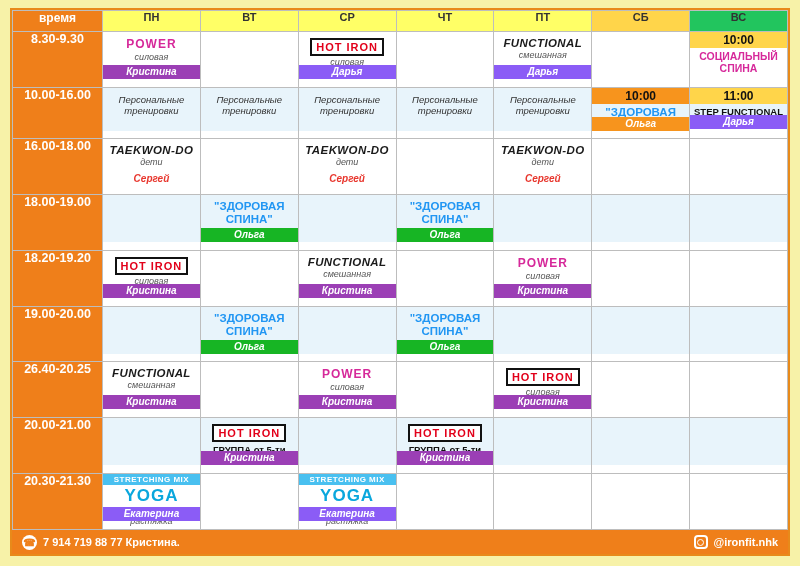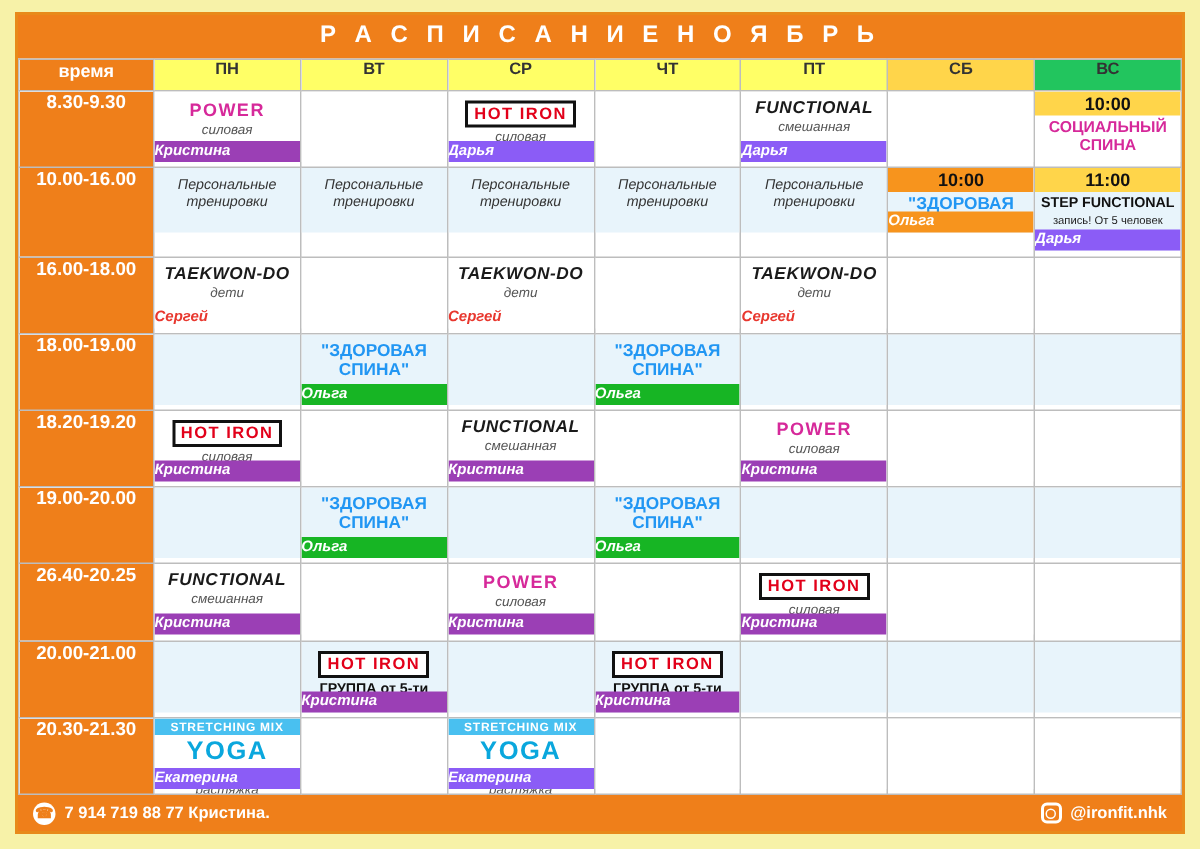--- a/index.html
+++ b/index.html
@@ -135,21 +135,21 @@
     margin-top:2px;
     line-height:11px;
   }
   .trainer{
     position:absolute;
     left:0;right:0;bottom:0;
     font-size:10px;
     font-style:italic;
     color:#ffffff;
     font-weight:bold;
-    text-align:left;
+    text-align:center;
     padding:1px 0 1px 0;
     line-height:12px;
   }
   .t-purple{background:#9b3fb5;}
   .t-blue{background:#8b5cf6;}
   .t-green{background:#17b524;}
   .t-orange{background:#f7941d;}
   .t-red2{color:#e8372e;background:transparent;font-weight:bold;}
   .hdr-time{
     font-size:12px;
@@ -220,21 +220,20 @@
     display:block;width:5px;height:5px;border-radius:50%;
     border:1.5px solid #ffffff;
   }
 </style>
 </head>
 <body>
 
 <div class="page">
   <div class="frame">
 
-    <div class="title-bar">Р А С П И С А Н И Е   Н О Я Б Р Ь</div>
 
     <table class="sched">
       <colgroup>
         <col style="width:90px">
         <col span="7">
       </colgroup>
       <thead>
         <tr>
           <th class="time-head">время</th>
           <th class="day-head">ПН</th>
@@ -314,21 +313,21 @@
               </div>
             </td>
             <td>
               <div class="cell-inner tint-blue" style="height: 43px;">
                 <span class="hdr-time">10:00</span>
                 <div class="lbl-zdor">"ЗДОРОВАЯ СПИНА"</div>
                 <div class="trainer t-orange">Ольга</div>
               </div>
             </td>
             <td>
-              <div class="cell-inner tint-blue" style="height: 55px;">
+              <div class="cell-inner tint-blue" style="height: 41px;">
                 <span class="hdr-time sun">11:00</span>
                 <div class="stepfn">STEP FUNCTIONAL</div>
                 <div class="sub-note">запись! От 5 человек</div>
                 <div class="trainer t-blue">Дарья</div>
               </div>
             </td>
           </tr>
           <tr style="height: 48px;">
             <td class="timecell">16.00-18.00</td>
             <td>

